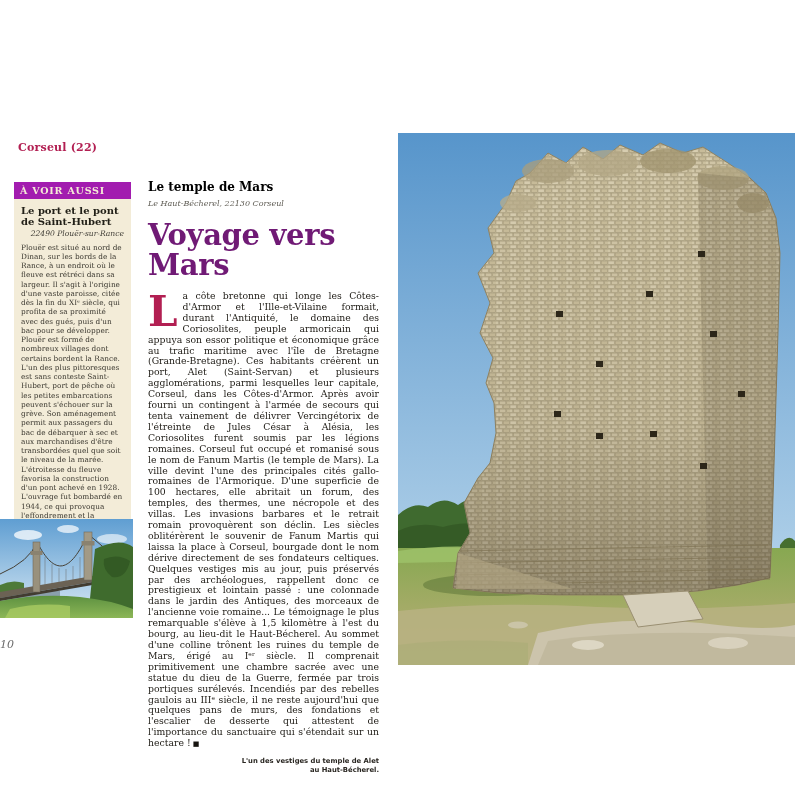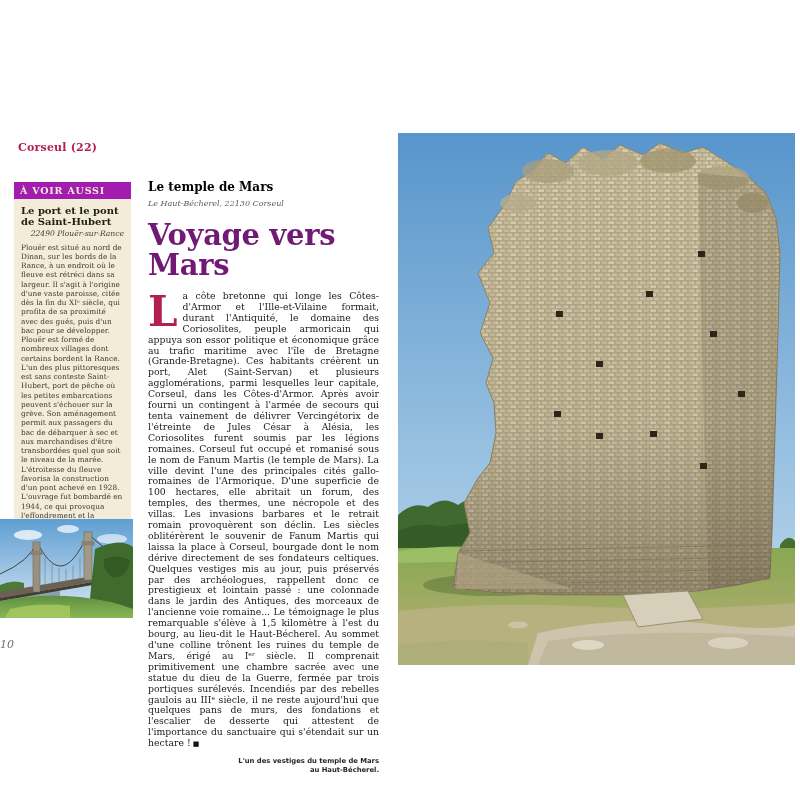--- a/index.html
+++ b/index.html
@@ -110,21 +110,21 @@
   </div>
 
   <div class="page-number">10</div>
 
   <article class="article">
     <h2 class="art-heading">Le temple de Mars</h2>
     <p class="art-subheading">Le Haut-Bécherel, 22130 Corseul</p>
     <h1 class="art-title">Voyage vers Mars</h1>
     <p class="art-body"><span class="dropcap">L</span><span>a côte bretonne qui longe les Côtes-d'Armor et l'Ille-et-Vilaine formait, durant l'Antiquité, le domaine des Coriosolites, peuple armoricain qui appuya son essor politique et économique grâce au trafic maritime avec l'île de Bretagne (Grande-Bretagne). Ces habitants créèrent un port, Alet (Saint-Servan) et plusieurs agglomérations, parmi lesquelles leur capitale, Corseul, dans les Côtes-d'Armor. Après avoir fourni un contingent à l'armée de secours qui tenta vainement de délivrer Vercingétorix de l'étreinte de Jules César à Alésia, les Coriosolites furent soumis par les légions romaines. Corseul fut occupé et romanisé sous le nom de Fanum Martis (le temple de Mars). La ville devint l'une des principales cités gallo-romaines de l'Armorique. D'une superficie de 100 hectares, elle abritait un forum, des temples, des thermes, une nécropole et des villas. Les invasions barbares et le retrait romain provoquèrent son déclin. Les siècles oblitérèrent le souvenir de Fanum Martis qui laissa la place à Corseul, bourgade dont le nom dérive directement de ses fondateurs celtiques. Quelques vestiges mis au jour, puis préservés par des archéologues, rappellent donc ce prestigieux et lointain passé : une colonnade dans le jardin des Antiques, des morceaux de l'ancienne voie romaine... Le témoignage le plus remarquable s'élève à 1,5 kilomètre à l'est du bourg, au lieu-dit le Haut-Bécherel. Au sommet d'une colline trônent les ruines du temple de Mars, érigé au Iᵉʳ siècle. Il comprenait primitivement une chambre sacrée avec une statue du dieu de la Guerre, fermée par trois portiques surélevés. Incendiés par des rebelles gaulois au IIIᵉ siècle, il ne reste aujourd'hui que quelques pans de murs, des fondations et l'escalier de desserte qui attestent de l'importance du sanctuaire qui s'étendait sur un hectare !</span><span class="end-mark">■</span></p>
     <div class="art-caption">
-      <span>L'un des vestiges du temple de Mars</span><br>
+      <span>L'un des vestiges du temple de Alet</span><br>
       <span>au Haut-Bécherel.</span>
     </div>
   </article>
 
   <div class="temple-photo">
     <svg width="397" height="532" viewBox="0 0 397 532">
       <defs>
         <linearGradient id="skyT" x1="0" y1="0" x2="0" y2="1">
           <stop offset="0" stop-color="#5795cb"></stop>
             <stop offset=".75" stop-color="#a8cbe6"></stop>

